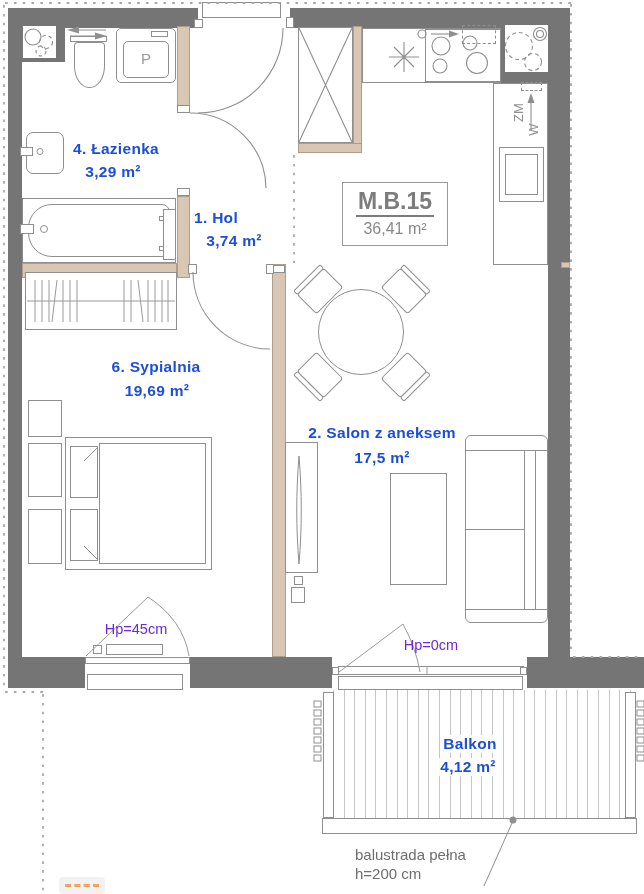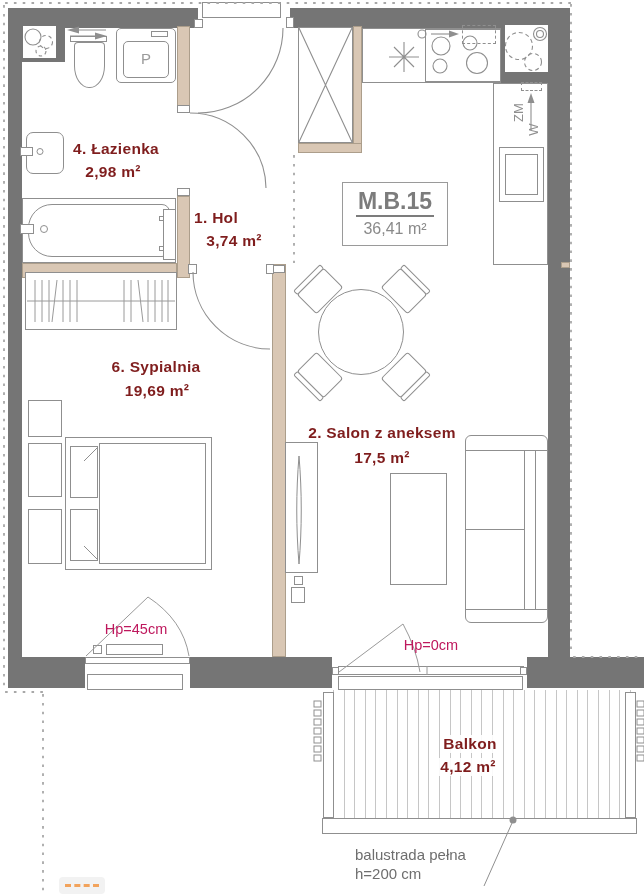--- a/index.html
+++ b/index.html
@@ -4,23 +4,23 @@
 <style>
   html,body{margin:0;padding:0;background:#fff;}
   #plan{position:relative;width:644px;height:894px;background:#fff;overflow:hidden;
         font-family:"Liberation Sans",sans-serif;}
   .abs{position:absolute;}
   .w{position:absolute;background:#757575;}
   .t{position:absolute;background:#d9c7b4;border:1px solid #ac9e8b;box-sizing:border-box;}
   .f{position:absolute;background:#fff;border:1px solid #8f8f8f;box-sizing:border-box;}
   .nf{position:absolute;background:#fff;box-sizing:border-box;}
   .jamb{position:absolute;background:#fff;border:1px solid #8f8f8f;box-sizing:border-box;}
-  .lbl{position:absolute;transform:translateX(-50%);white-space:nowrap;color:#7f1d1d;
+  .lbl{position:absolute;transform:translateX(-50%);white-space:nowrap;color:#1d4ed8;
        font-weight:700;font-size:15.5px;letter-spacing:.3px;}
-  .ann{position:absolute;transform:translateX(-50%);white-space:nowrap;color:#be185d;
+  .ann{position:absolute;transform:translateX(-50%);white-space:nowrap;color:#6d28d9;
        font-weight:400;font-size:14.5px;}
   .balu{position:absolute;white-space:nowrap;color:#6e6e6e;font-weight:400;font-size:15px;}
   .chipline{display:inline-block;background:rgba(255,255,255,.9);padding:0 3px;}
   .rot{position:absolute;color:#8f8f8f;font-size:13px;font-weight:500;text-align:center;
        transform:rotate(-90deg);transform-origin:center;}
   .chair{position:absolute;width:36px;height:26px;background:#fff;border:1px solid #8f8f8f;border-radius:3px;}
   .chair::after{content:"";position:absolute;left:-1px;right:-1px;top:-6px;height:4px;
        background:#fff;border:1px solid #8f8f8f;border-radius:2px;}
   .sofaline{position:absolute;box-sizing:border-box;}
   #unitbox{position:absolute;left:342px;top:182px;width:104px;height:62px;border:1.5px solid #9a9a9a;
@@ -219,21 +219,21 @@
         <rect x="637" y="746" width="7" height="6"></rect>
       <rect x="637" y="755" width="7" height="6"></rect>
     </g>
     <g stroke="#8f8f8f" stroke-width="1">
       <path d="M484,886 L512,823" fill="none"></path>
         <circle cx="513" cy="820" r="3.5" fill="#8f8f8f" stroke="none"></circle>
     </g>
   </svg>
 
   <div class="lbl" style="left:116px;top:140px;">4. Łazienka</div>
-  <div class="lbl" style="left:113px;top:163px;">2,98 m²</div>
+  <div class="lbl" style="left:113px;top:163px;">3,29 m²</div>
 
   <div class="lbl" style="left:216px;top:209px;">1. Hol</div>
   <div class="lbl" style="left:234px;top:232px;">3,74 m²</div>
 
   <div class="lbl" style="left:156px;top:358px;">6. Sypialnia</div>
   <div class="lbl" style="left:157px;top:382px;">19,69 m²</div>
 
   <div class="lbl" style="left:382px;top:424px;">2. Salon z aneksem</div>
   <div class="lbl" style="left:382px;top:449px;">17,5 m²</div>
 

